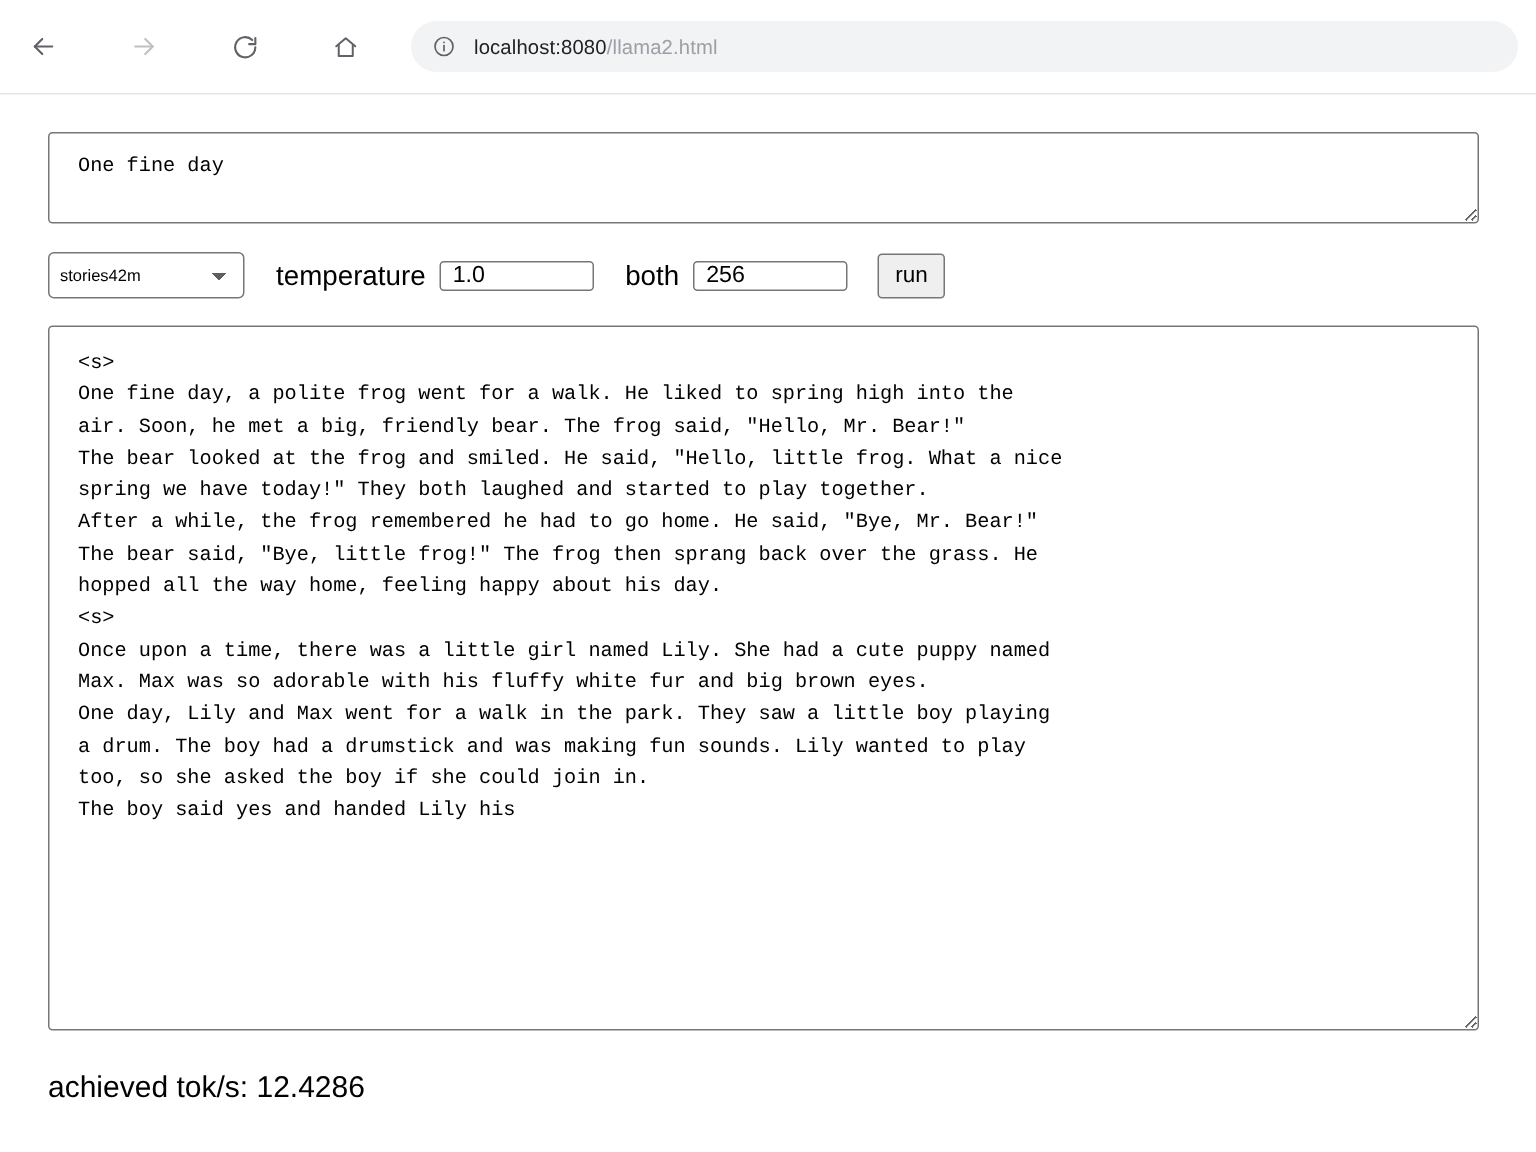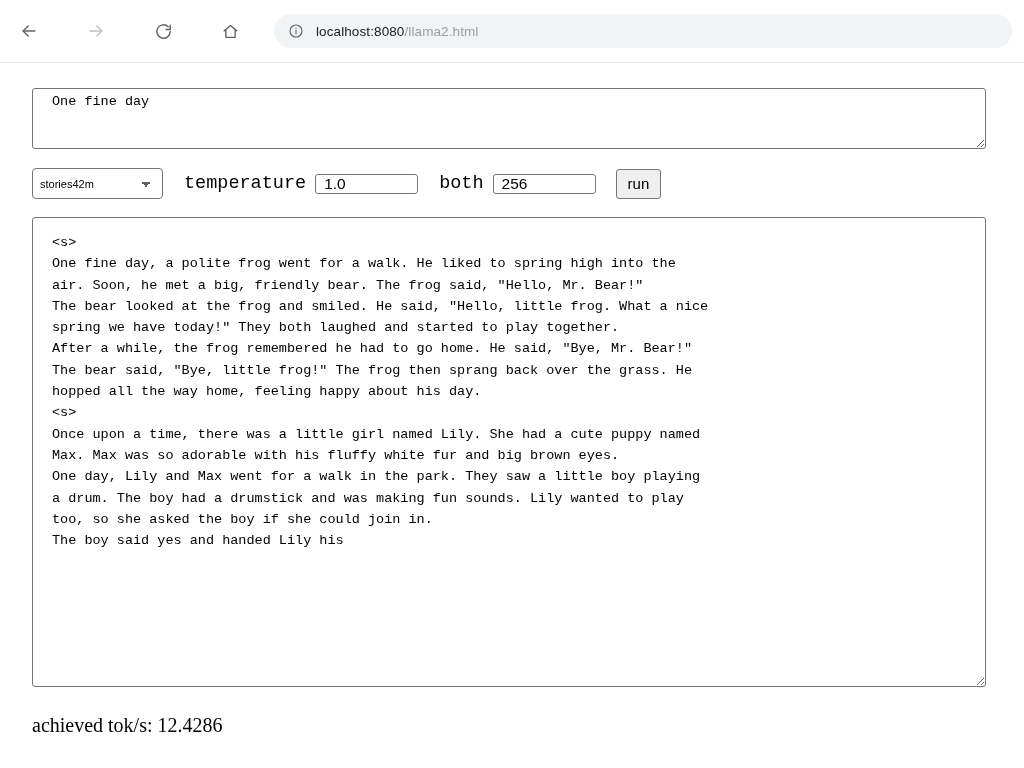--- a/index.html
+++ b/index.html
@@ -84,21 +84,21 @@
     border-radius: 3px;
     padding: 8px 10px;
     margin: 0;
     resize: both;
     overflow: hidden;
     white-space: pre;
   }
   #prompt-textarea {
     width: 954px;
     height: 61px;
-    padding-top: 2px;
+    padding-top: 12px;
     padding-left: 19px;
   }
 
   .controls {
     display: flex;
     align-items: center;
     margin-top: 19px;
     margin-bottom: 18px;
   }
   select.model-select {
@@ -117,21 +117,21 @@
     background-image:
       linear-gradient(45deg, transparent 50%, #5f5f5f 50%),
       linear-gradient(135deg, #5f5f5f 50%, transparent 50%);
     background-position:
       calc(100% - 16px) 13px,
       calc(100% - 11px) 13px;
     background-size: 5px 5px, 5px 5px;
     background-repeat: no-repeat;
   }
   .ctl-label {
-    font-family: Liberation Mono, monospace;
+    font-family: Liberation Sans, sans-serif;
     font-size: 18.5px;
     color: #000000;
     margin: 0 9px 0 21px;
   }
   input.num {
     font-family: "Liberation Sans", sans-serif;
     font-size: 15.5px;
     color: #000000;
     background: #ffffff;
     border: 1px solid #767676;
@@ -157,21 +157,21 @@
   }
 
   #output-textarea {
     width: 954px;
     height: 470px;
     padding-top: 14px;
     padding-left: 19px;
   }
 
   .footer {
-    font-family: Liberation Serif, serif;
+    font-family: Liberation Sans, sans-serif;
     font-size: 20px;
     color: #000000;
     margin-top: 27px;
   }
 </style>
 </head>
 <body>
 
 <div class="browser-chrome">
 

